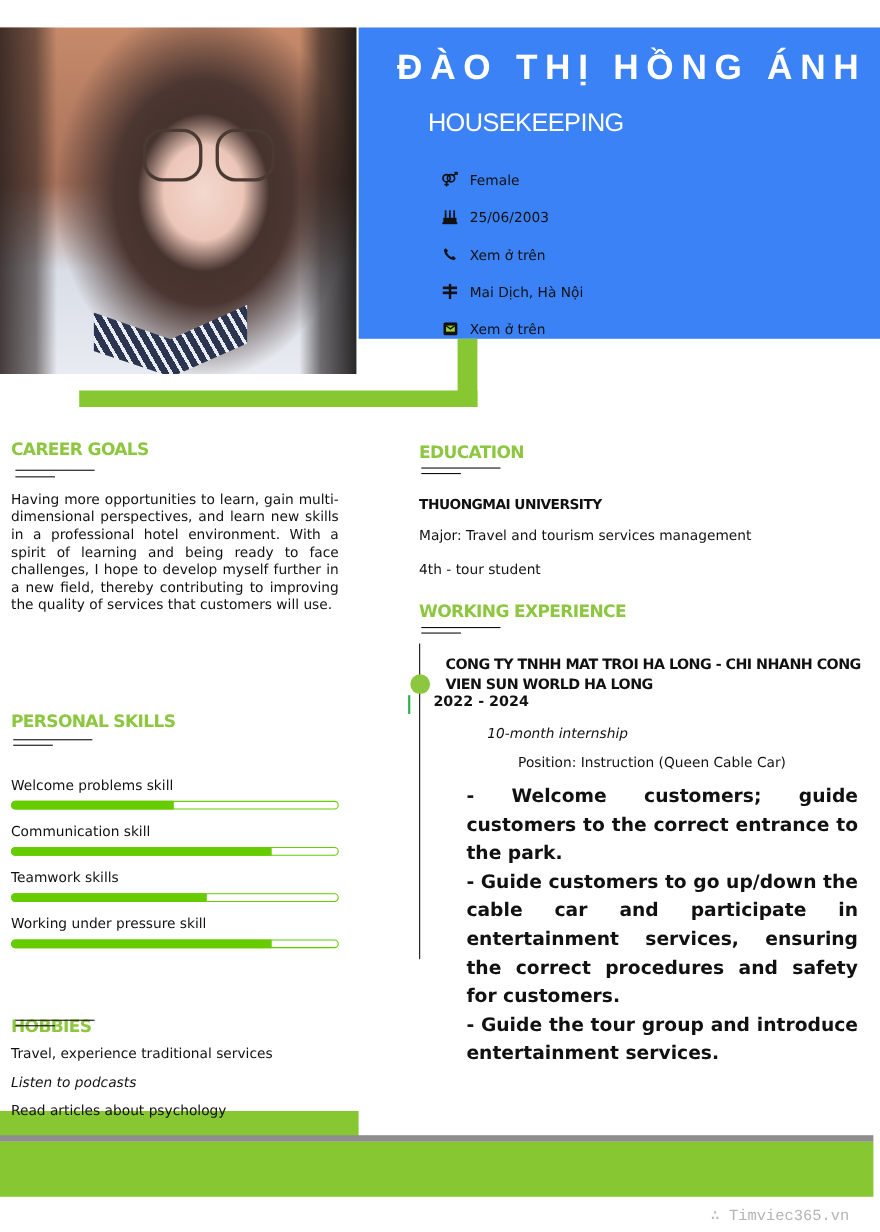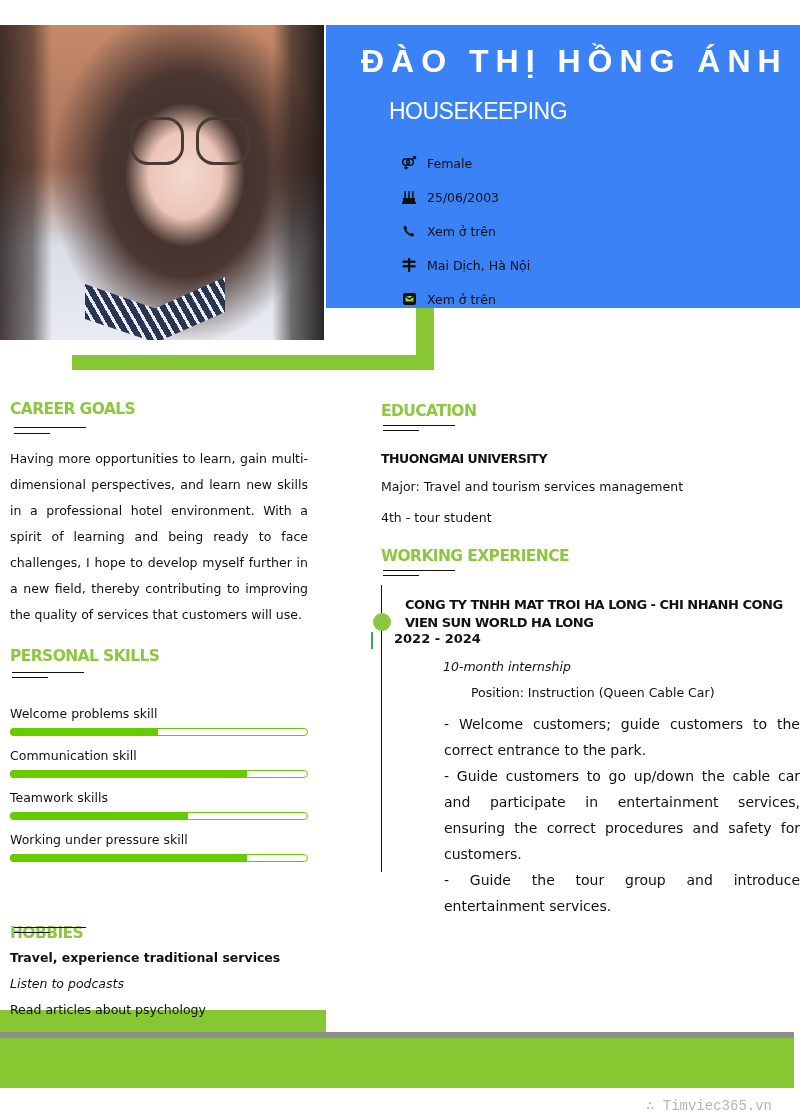--- a/index.html
+++ b/index.html
@@ -53,21 +53,21 @@
   
   .sec-title {
     position: absolute; font-size: 15.5px; font-weight: bold; color: #8dc63f; letter-spacing: -0.6px;
   }
   .sec-rule-long { position: absolute; height: 1px; background: #111; width: 72px; }
   .sec-rule-short { position: absolute; height: 1px; background: #111; width: 36px; }
 
   
   .goals-text {
     position: absolute; left: 10px; top: 446px; width: 298px;
-    font-size: 12.5px; line-height: 26px; text-align: justify; color: #111;
+    font-size: 12.5px; line-height: 16px; text-align: justify; color: #111;
   }
   .skill { position: absolute; left: 10px; width: 298px; }
   .skill-label { font-size: 12.5px; color: #111; height: 20px; }
   .skill-track {
     position: relative; width: 298px; height: 8px; border: 1px solid #66cc00; border-radius: 5px; background: #fff; margin-top: 2px;
   }
   .skill-fill { position: absolute; left: -1px; top: -1px; height: 8px; background: #66cc00; border-radius: 5px 0 0 5px; }
 
   .hobby { position: absolute; left: 10px; font-size: 12.5px; color: #111; }
 
@@ -79,22 +79,22 @@
   .timeline-dot { position: absolute; left: 373px; top: 613px; width: 18px; height: 18px; border-radius: 50%; background: #8dc63f; }
   .timeline-mark { position: absolute; left: 371px; top: 632px; width: 2px; height: 17px; background: #2db34a; }
   .company {
     position: absolute; left: 405px; top: 596px; width: 385px;
     font-size: 13px; font-weight: bold; line-height: 18px; letter-spacing: -0.5px;
   }
   .period { position: absolute; left: 394px; top: 631px; font-size: 13px; font-weight: bold; }
   .exp-type { position: absolute; left: 443px; top: 659px; font-size: 12.5px; font-style: italic; }
   .exp-pos { position: absolute; left: 442px; top: 685px; font-size: 12.5px; margin-left: 29px; }
   .exp-desc {
-    position: absolute; left: 444px; top: 711px; width: 356px;
-    font-size: 14px; line-height: 26px; text-align: justify;
+    position: absolute; left: 424px; top: 711px; width: 356px;
+    font-size: 17px; line-height: 26px; text-align: justify; font-weight: bold;
   }
   .exp-desc p { margin: 0; }
 
   
   .footer-tab { position: absolute; left: 0; top: 1010px; width: 326px; height: 24px; background: #87c731; }
   .footer-gray { position: absolute; left: 0; top: 1032px; width: 794px; height: 6px; background: #8e8e8e; }
   .footer-bar { position: absolute; left: 0; top: 1038px; width: 794px; height: 50px; background: #87c731; }
   .watermark {
     position: absolute; right: 28px; top: 1097px;
     font-family: "Liberation Mono", "DejaVu Sans Mono", monospace; font-size: 14px; color: #b5b5b5;
@@ -208,21 +208,21 @@
       <div class="skill-fill" style="width:80%;"></div>
     </div>
 </div>
 
 <div class="sec-title" style="left:10px;top:924px;">HOBBIES</div>
 <div class="sec-rule-long" style="left:14px;top:927px;"></div>
 <div class="sec-rule-short" style="left:14px;top:932px;"></div>
 
 <div class="footer-tab"></div>
 
-<div class="hobby" style="top:950px;font-weight:bold;">Travel, experience traditional services</div>
+<div class="hobby" style="top:950px;">Travel, experience traditional services</div>
 <div class="hobby" style="top:976px;font-style:italic;">Listen to podcasts</div>
 <div class="hobby" style="top:1002px;">Read articles about psychology</div>
 
 <div class="sec-title" style="left:381px;top:402px;">EDUCATION</div>
 <div class="sec-rule-long" style="left:383px;top:425px;"></div>
 <div class="sec-rule-short" style="left:383px;top:430px;"></div>
 <div class="edu-school">THUONGMAI UNIVERSITY</div>
 <div class="edu-line" style="top:479px;">Major: Travel and tourism services management</div>
 <div class="edu-line" style="top:510px;">4th - tour student</div>
 

